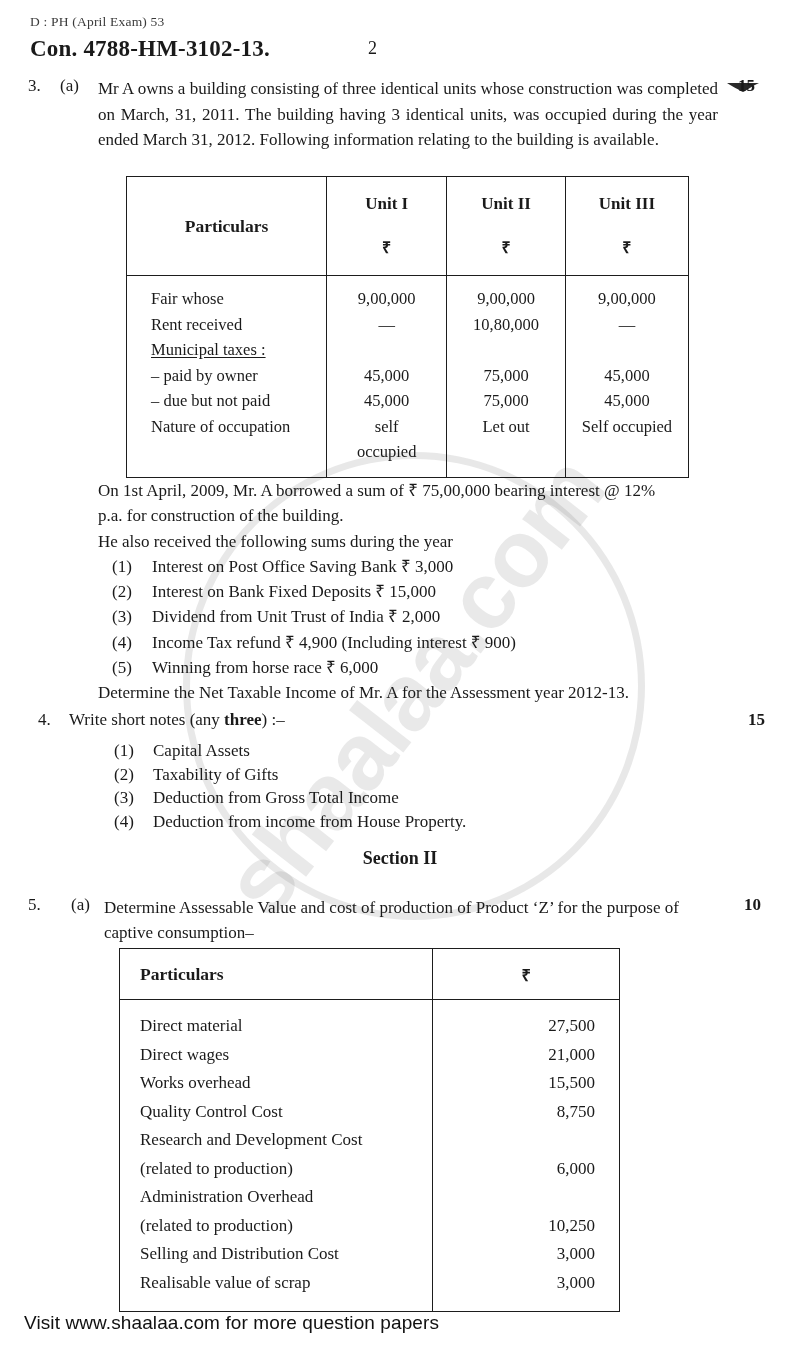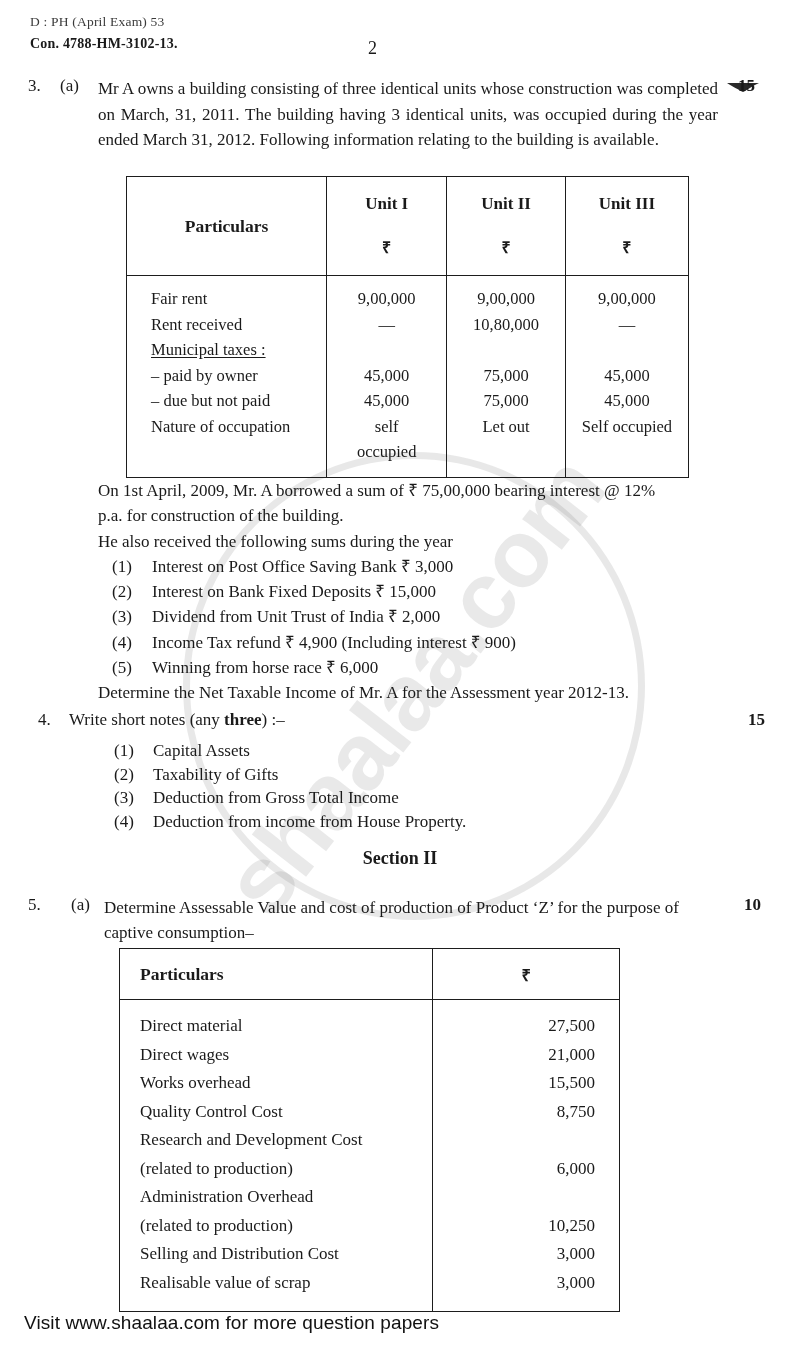--- a/index.html
+++ b/index.html
@@ -59,21 +59,21 @@
   
   #doc-code {
     left: 30px; top: 14px;
     font-size: 13.5px;
     font-family: "Liberation Serif", serif;
     color: #3a3a3a;
     letter-spacing: 0.2px;
   }
   #con-number {
     left: 30px; top: 36px;
-    font-size: 14px;
+    font-size: 23px;
     font-weight: 700;
     letter-spacing: 0.2px;
   }
   #page-number {
     left: 368px; top: 38px;
     font-size: 18px;
   }
 
   
   .q-num {
@@ -288,21 +288,21 @@
         <span class="unit-name">Unit II</span>
         <span class="rupee">₹</span>
       </td>
       <td class="hd" style="width:123px;">
         <span class="unit-name">Unit III</span>
         <span class="rupee">₹</span>
       </td>
     </tr>
     <tr>
       <td class="bodycell col-part">
-        <div class="line">Fair rent</div>
+        <div class="line">Fair whose</div>
         <div class="line">Rent received</div>
         <div class="line"><span class="uline">Municipal taxes :</span></div>
         <div class="line">– paid by owner</div>
         <div class="line">– due but not paid</div>
         <div class="line">Nature of occupation</div>
         <div class="line"></div>
       </td>
       <td class="bodycell col-val">
         <div class="line">9,00,000</div>
         <div class="line">—</div>

